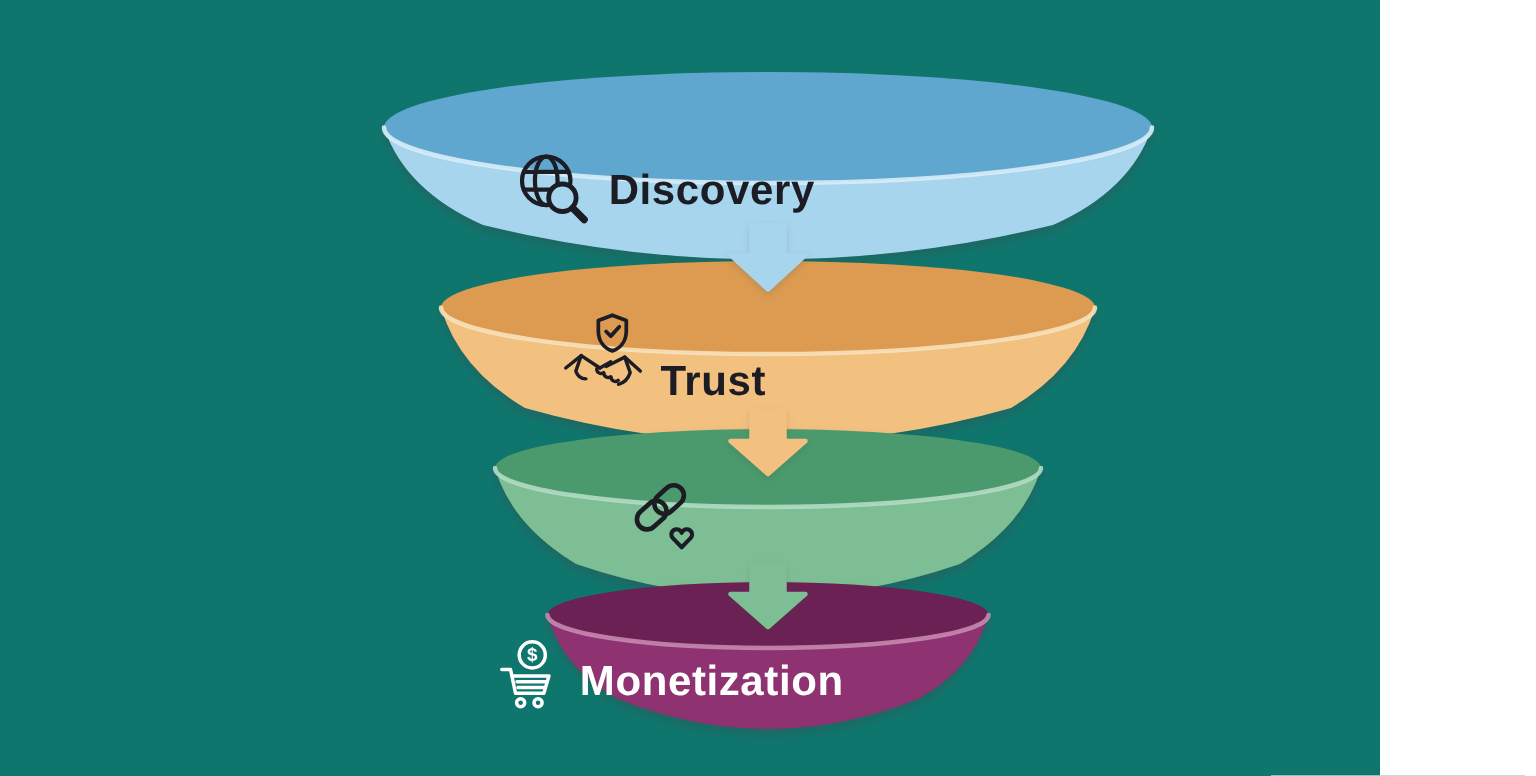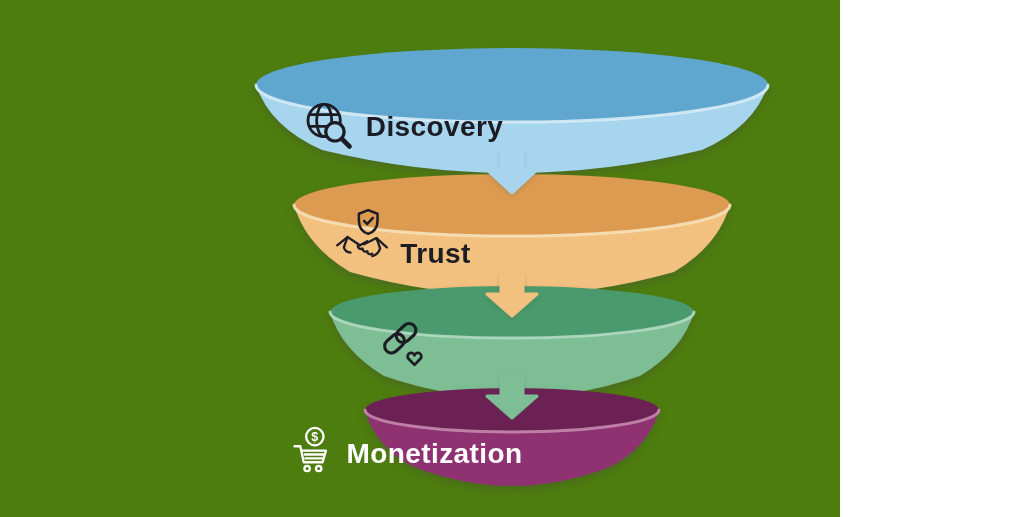--- a/index.html
+++ b/index.html
@@ -3,23 +3,23 @@
 <meta charset="utf-8">
 <style>
   html, body {
     margin: 0;
     padding: 0;
     background: #ffffff;
     font-family: "Liberation Sans", sans-serif;
   }
   .canvas {
     position: relative;
-    width: 840px;
+    width: 920px;
     height: 517px;
-    background: #4d7c0f;
+    background: #0f766e;
     overflow: hidden;
   }
   .funnel-svg {
     position: absolute;
     left: 0;
     top: 0;
     width: 1024px;
     height: 517px;
   }
   .layer {

